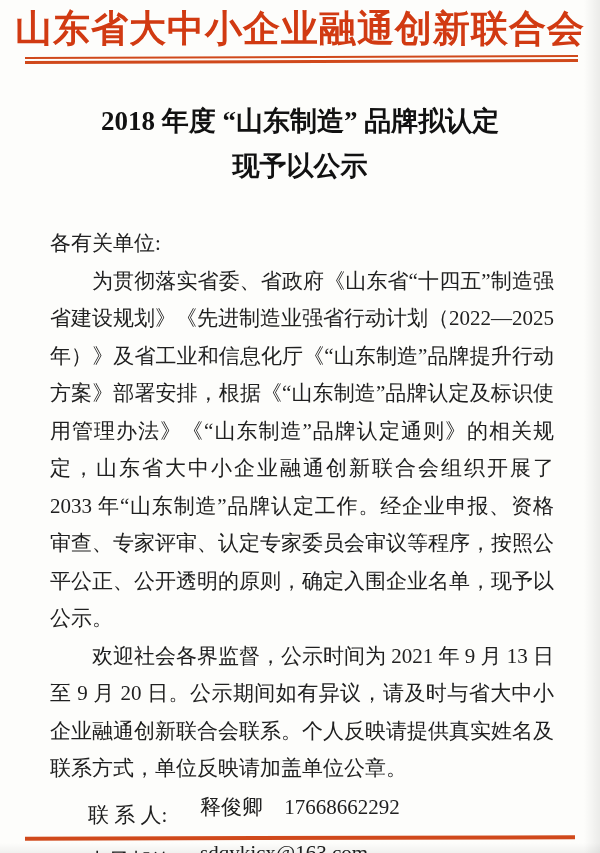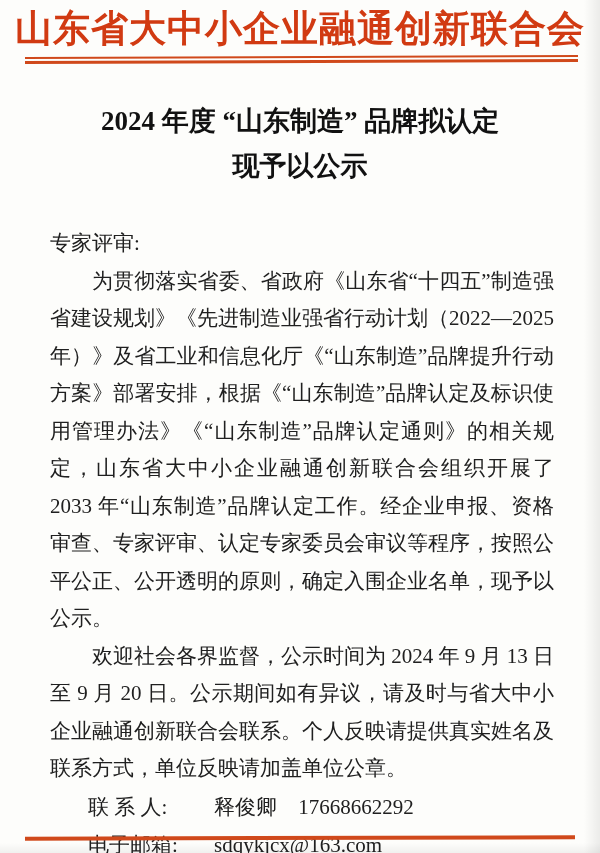--- a/index.html
+++ b/index.html
@@ -70,22 +70,23 @@
   .para { text-indent: 2em; }
   .contact-row {
     display: flex;
     margin-left: 38px;
     line-height: 38.5px;
     white-space: nowrap;
   }
   .contact-label {
     width: 112px;
     flex: 0 0 auto;
+    margin-top: 8px;
   }
-  .contact-value { margin-left: 14px; }
+  .contact-value { }
   .contact-value .phone { margin-left: 16px; }
   .bottom-rule {
     position: absolute;
     left: 25px;
     right: 25px;
     bottom: 14px;
     height: 3.5px;
     background: var(--accent, #d0491b);
     transform: rotate(-0.15deg);
   }
@@ -93,30 +94,30 @@
 </head>
 <body>
 
 <div class="page">
 
   <div class="org-title">山东省大中小企业融通创新联合会</div>
 
   <div class="double-rule"></div>
 
   <div class="doc-title">
-    <div>2024 年度 “山东制造” 品牌拟认定</div>
+    <div>2018 年度 “山东制造” 品牌拟认定</div>
     <div>现予以公示</div>
   </div>
 
   <div class="body-text">
-    <p class="salutation">专家评审:</p>
+    <p class="salutation">各有关单位:</p>
 
     <p class="para">为贯彻落实省委、省政府《山东省“十四五”制造强省建设规划》《先进制造业强省行动计划（2022—2025 年）》及省工业和信息化厅《“山东制造”品牌提升行动方案》部署安排，根据《“山东制造”品牌认定及标识使用管理办法》《“山东制造”品牌认定通则》的相关规定，山东省大中小企业融通创新联合会组织开展了 2033 年“山东制造”品牌认定工作。经企业申报、资格审查、专家评审、认定专家委员会审议等程序，按照公平公正、公开透明的原则，确定入围企业名单，现予以公示。</p>
 
-    <p class="para">欢迎社会各界监督，公示时间为 2024 年 9 月 13 日至 9 月 20 日。公示期间如有异议，请及时与省大中小企业融通创新联合会联系。个人反映请提供真实姓名及联系方式，单位反映请加盖单位公章。</p>
+    <p class="para">欢迎社会各界监督，公示时间为 2021 年 9 月 13 日至 9 月 20 日。公示期间如有异议，请及时与省大中小企业融通创新联合会联系。个人反映请提供真实姓名及联系方式，单位反映请加盖单位公章。</p>
 
     <div class="contact-row">
       <span class="contact-label">联 系 人:</span>
       <span class="contact-value">
         <span>释俊卿</span>
         <span class="phone">17668662292</span>
       </span>
     </div>
 
     <div class="contact-row">

